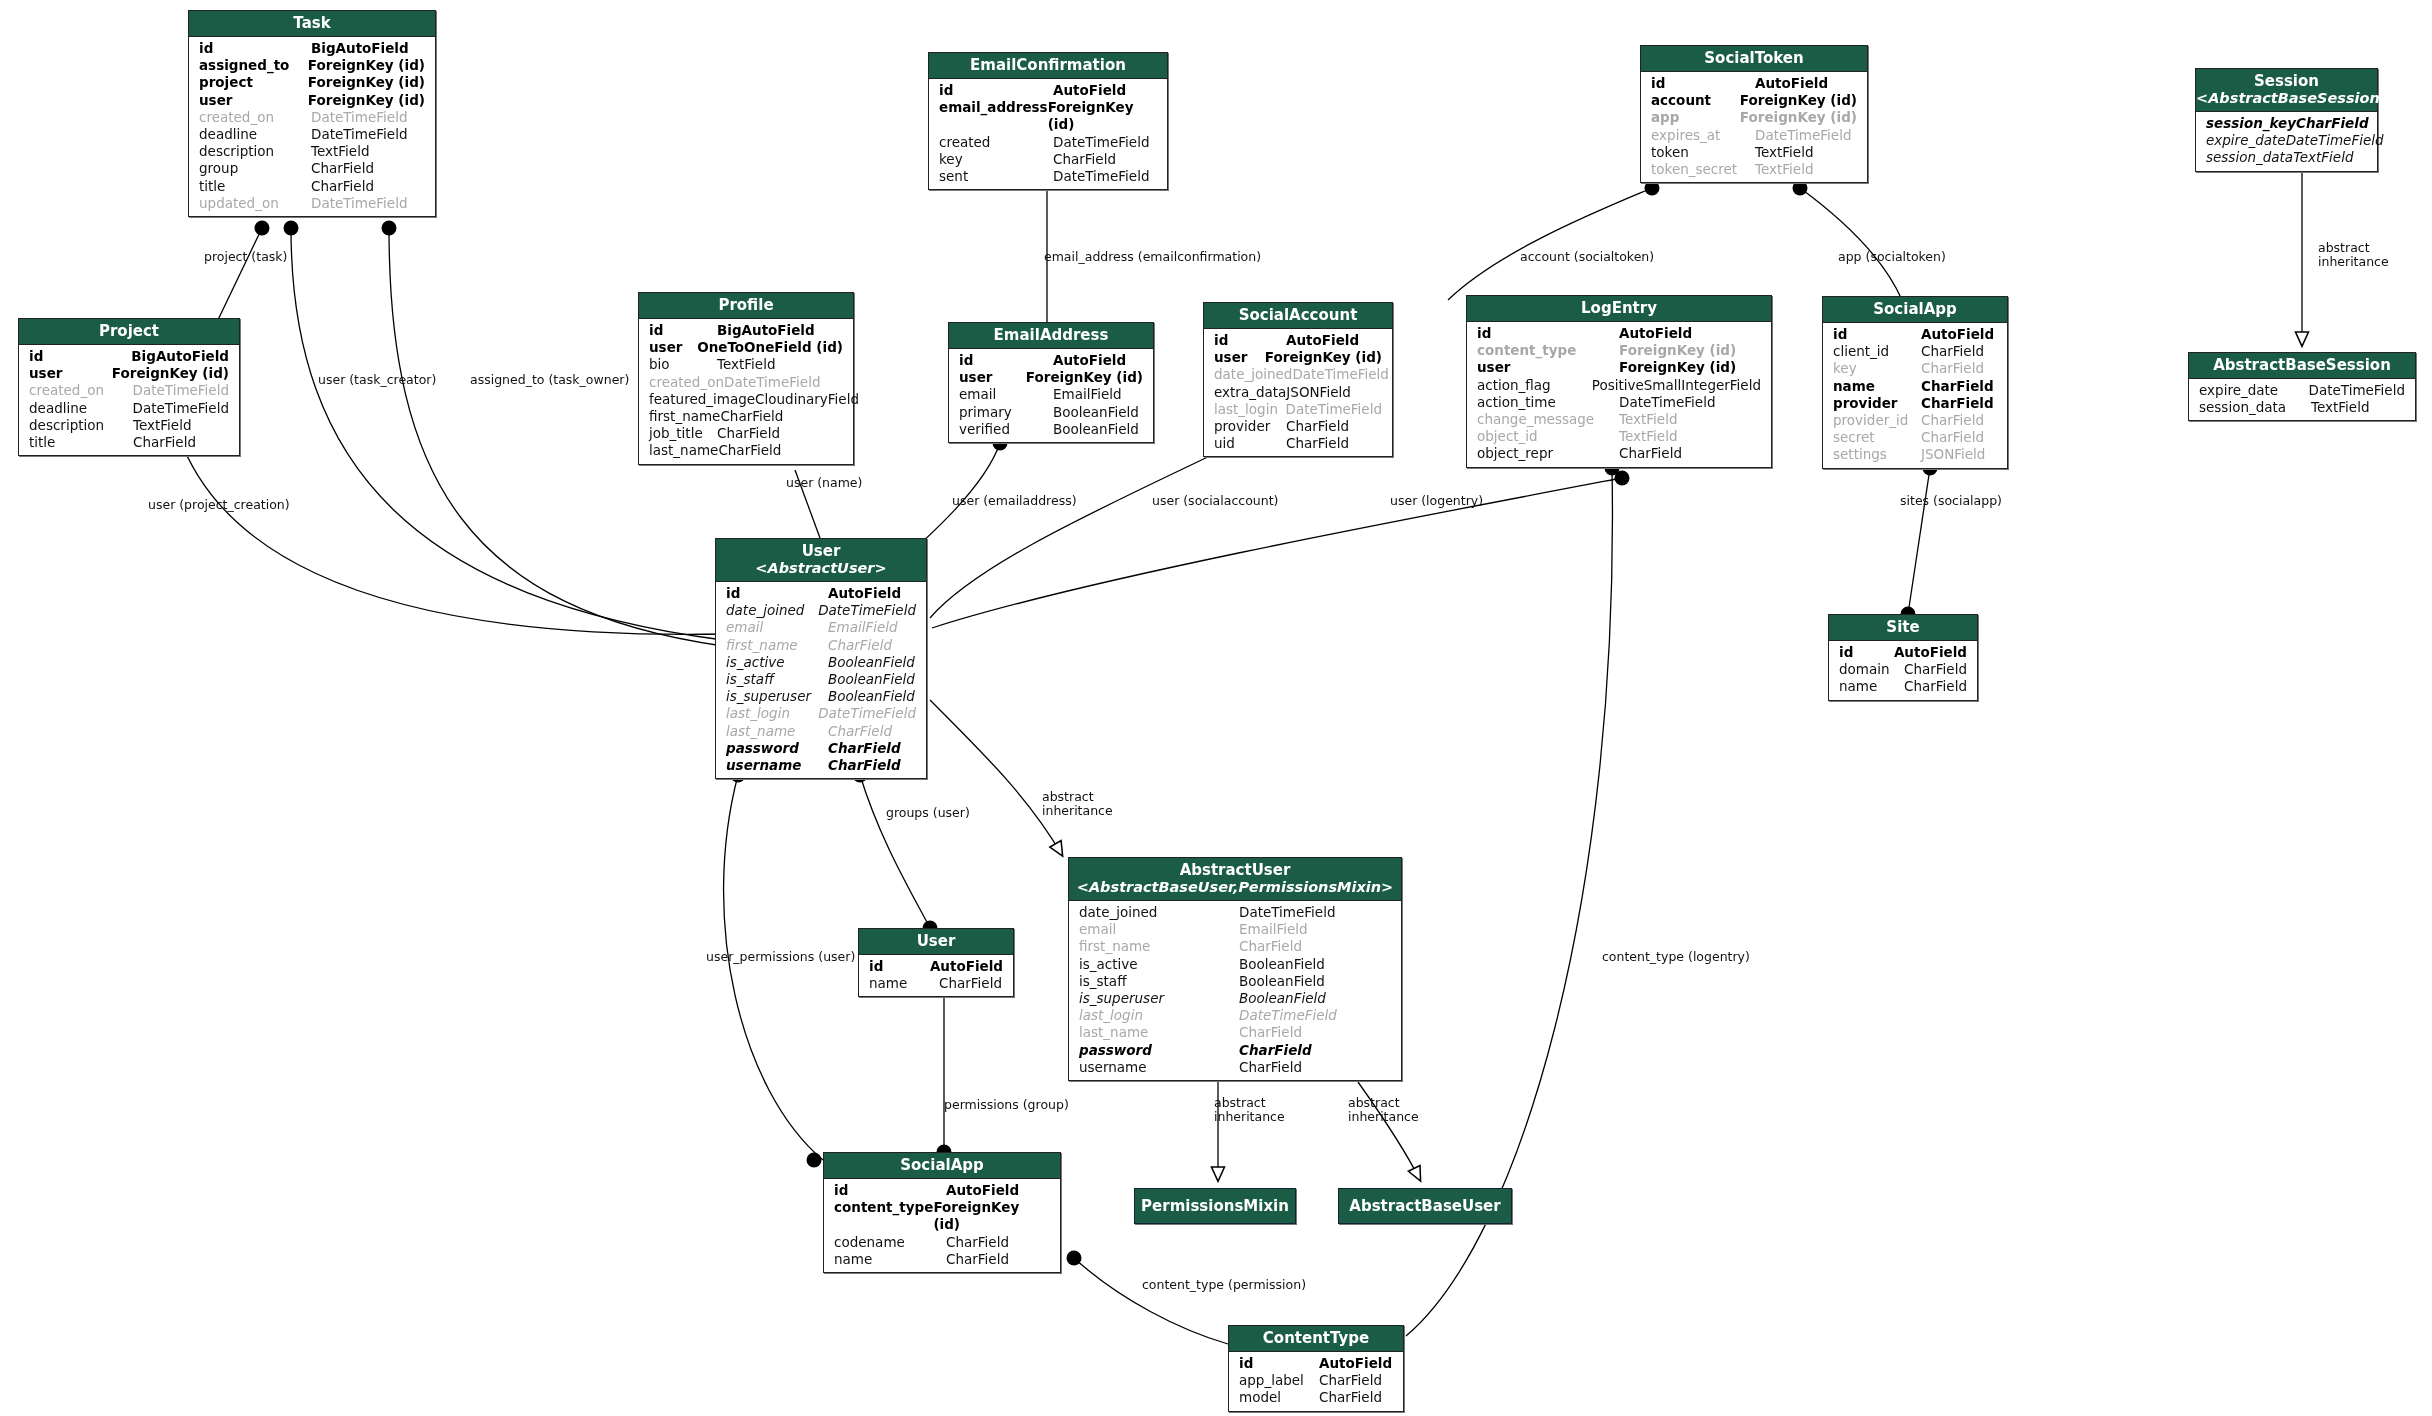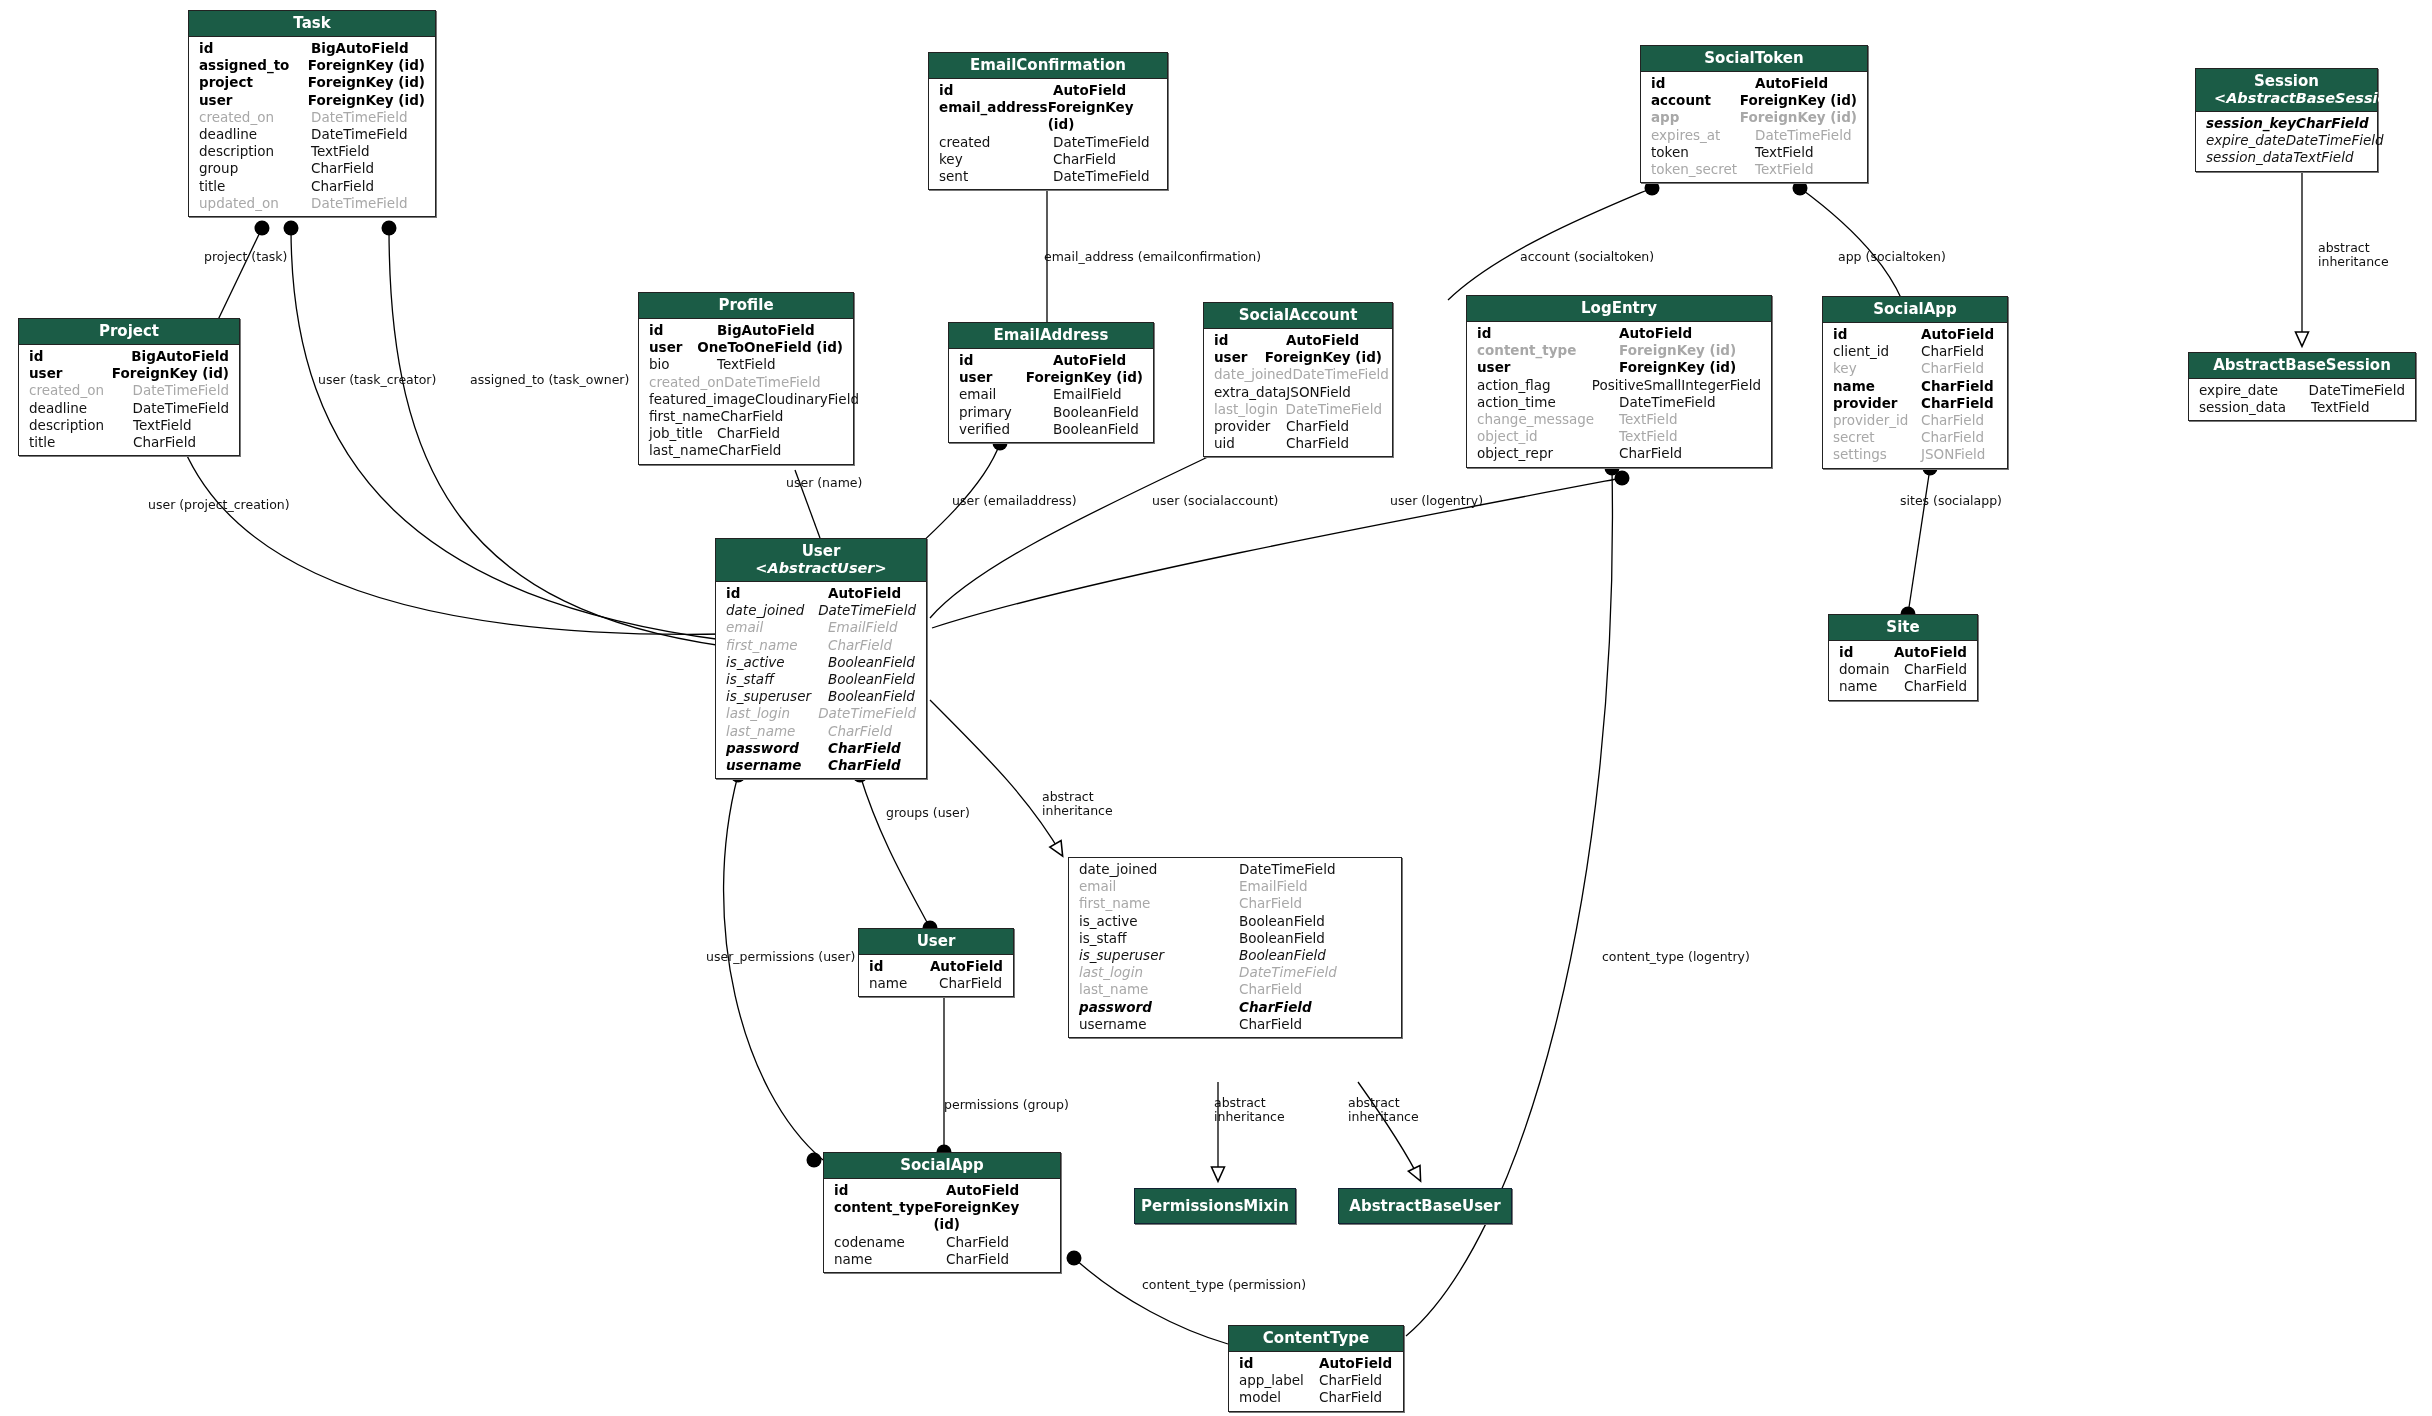--- a/index.html
+++ b/index.html
@@ -3,21 +3,21 @@
 <meta charset="utf-8">
 <style>
   html,body{margin:0;padding:0;background:#ffffff;}
   body{width:2432px;height:1416px;position:relative;overflow:hidden;
        font-family:"DejaVu Sans","Liberation Sans",sans-serif;}
   #canvas{position:absolute;left:0;top:0;width:2432px;height:1416px;}
   svg.edges{position:absolute;left:0;top:0;width:2432px;height:1416px;pointer-events:none;}
   .entity{position:absolute;background:#ffffff;border:1px solid #222;
           box-shadow:1px 1px 0 #777;box-sizing:border-box;}
   .ehead{background:#1b5c46;color:#ffffff;font-weight:bold;text-align:center;
-         font-size:15px;line-height:17px;padding:4px 18px;border-bottom:1px solid #222;}
+         font-size:15px;line-height:17px;padding:4px 0;border-bottom:1px solid #222;}
   .ehead .sub{display:block;font-style:italic;font-size:14.5px;font-weight:bold;}
   .ebody{padding:3px 0 4px 0;}
   .row{display:flex;font-size:13.5px;line-height:17.2px;padding:0 10px;}
   .fname{flex:0 0 auto;}
   .ftype{margin-left:auto;text-align:left;}
   .row.bold .fname,.row.bold .ftype{font-weight:bold;color:#000;}
   .row.norm .fname,.row.norm .ftype{font-weight:normal;color:#111;}
   .row.dim .fname,.row.dim .ftype{color:#a8a8a8;font-weight:normal;}
   .row.dimb .fname,.row.dimb .ftype{color:#a8a8a8;font-weight:bold;}
   .row.ital .fname,.row.ital .ftype{font-style:italic;}
@@ -494,20 +494,21 @@
             <span class="fname">password</span>
             <span class="ftype" style="min-width: 88px;">CharField</span>
           </div>
           <div class="row bold ital">
             <span class="fname">username</span>
             <span class="ftype" style="min-width: 88px;">CharField</span>
           </div>
         </div>
       </div>
       <div class="entity" style="left: 1068px; top: 857px; width: 334px;">
+        <div class="ehead"><span>AbstractUser</span><span class="sub">&lt;AbstractBaseUser,PermissionsMixin&gt;</span></div>
         <div class="ebody">
           <div class="row norm">
             <span class="fname">date_joined</span>
             <span class="ftype" style="min-width: 152px;">DateTimeField</span>
           </div>
           <div class="row dim">
             <span class="fname">email</span>
             <span class="ftype" style="min-width: 152px;">EmailField</span>
           </div>
           <div class="row dim">

